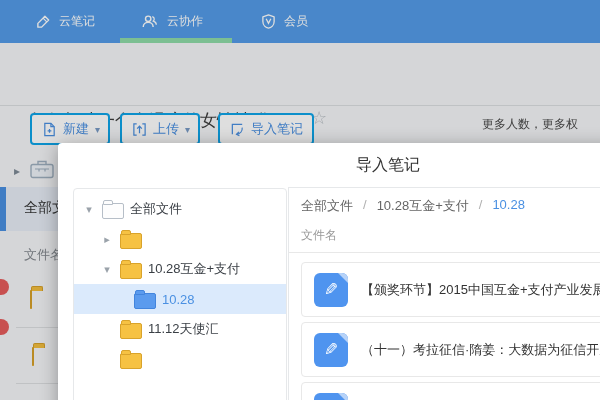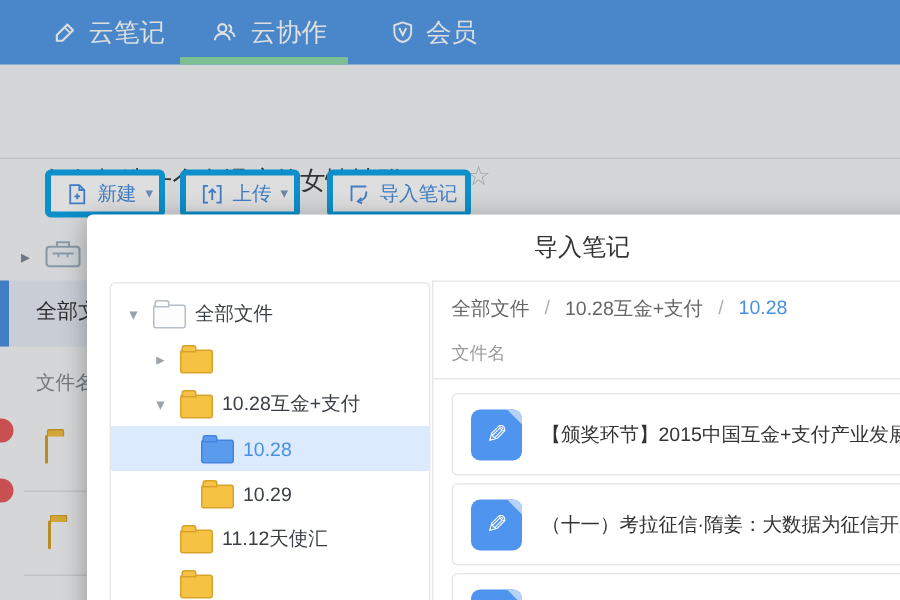--- a/index.html
+++ b/index.html
@@ -1,29 +1,29 @@
 <!DOCTYPE html>
 <html><head>
 <meta charset="utf-8">
 <style>
   html,body{margin:0;padding:0;background:#888;}
   .screen{position:relative;width:600px;height:400px;overflow:hidden;
     font-family:"Liberation Sans","DejaVu Sans",sans-serif;background:#f5f6f8;}
   
   .bg-page{position:absolute;inset:0;z-index:0;}
   .topbar{position:absolute;left:0;top:0;width:600px;height:43px;background:#549ce8;}
-  .tab{position:absolute;top:0;height:43px;display:flex;align-items:center;gap:8px;color:#fff;font-size:17px;cursor:pointer;}
+  .tab{position:absolute;top:0;height:43px;display:flex;align-items:center;gap:8px;color:#fff;font-size:12px;cursor:pointer;}
   .tab-1{left:36px;} .tab-2{left:141px;} .tab-3{left:261px;}
   .tab-underline{position:absolute;left:120px;bottom:0;width:112px;height:5px;background:#8fdca8;}
   .page-header{position:absolute;left:0;top:43px;width:600px;height:62px;border-bottom:1px solid #dcdfe2;}
   .page-title{position:absolute;left:30px;top:66px;font-size:17px;color:#3c3c3c;white-space:nowrap;}
   .hdr-cal{position:absolute;left:287px;top:71px;}
   .hdr-star{position:absolute;left:311px;top:64px;font-size:18px;color:#b9bfc6;}
   .hdr-more{position:absolute;left:482px;top:73px;font-size:12px;color:#4a4a4a;white-space:nowrap;}
-  .toolbar-btn{position:absolute;top:113px;height:32px;background:#fff;border:4px solid #0ea5e9;border-radius:4px;
+  .toolbar-btn{position:absolute;top:113px;height:32px;background:#fff;border:2px solid #0ea5e9;border-radius:4px;
     display:flex;align-items:center;gap:6px;padding:0 10px;box-sizing:border-box;color:#4a90e2;font-size:13px;white-space:nowrap;}
   .btn-new{left:30px;width:80px;} .btn-upload{left:120px;width:80px;} .btn-import{left:218px;width:96px;}
   .btn-caret{font-size:10px;color:#7a9cc6;}
   
   .bg-caret{position:absolute;left:14px;top:164px;font-size:12px;color:#7e8a96;}
   .bg-case{position:absolute;left:30px;top:159px;}
   .bg-selrow{position:absolute;left:0;top:187px;width:140px;height:44px;background:rgba(74,144,226,0.08);}
   .bg-selbar{position:absolute;left:0;top:187px;width:6px;height:44px;background:#4a90e2;}
   .bg-seltext{position:absolute;left:24px;top:199px;font-size:14px;color:#333;white-space:nowrap;}
   .bg-colhdr{position:absolute;left:24px;top:246px;font-size:13px;color:#858a90;white-space:nowrap;}
@@ -118,20 +118,21 @@
       <div class="page-title">如何打造一个有温度的女性社群</div>
       <span class="hdr-cal">
         <svg width="16" height="16" viewBox="0 0 16 16">
             <rect x="1.5" y="2.5" width="13" height="12" rx="1.5" fill="none" stroke="#aab0b6" stroke-width="1.3"></rect>
             <path d="M1.5 6h13" stroke="#aab0b6" stroke-width="1.3"></path>
             <path d="M5 1v3M11 1v3" stroke="#aab0b6" stroke-width="1.3"></path>
             <path d="M4.5 9h2M9.5 9h2M4.5 12h2M9.5 12h2" stroke="#aab0b6" stroke-width="1.2"></path>
           </svg>
       </span>
       <span class="hdr-star">☆</span>
+      <div class="hdr-more">更多人数，更多权</div>
     </div>
 
     <div class="toolbar-btn btn-new">
       <span>
         <svg width="15" height="15" viewBox="0 0 16 16">
             <path d="M3 1.5h6.5L13 5v9.5H3z" fill="none" stroke="#4a90e2" stroke-width="1.3"></path>
             <path d="M9.5 1.5V5H13" fill="none" stroke="#4a90e2" stroke-width="1.3"></path>
             <path d="M6 9.5h4M8 7.5v4" stroke="#4a90e2" stroke-width="1.3"></path>
           </svg>
       </span>
@@ -201,25 +202,20 @@
       <div class="tree-row lvl1">
         <span class="caret">▾</span>
         <span class="folder yellow"></span>
         <span class="tlabel">10.28互金+支付</span>
       </div>
       <div class="tree-row lvl2 selected">
         <span class="caret empty">▸</span>
         <span class="folder blue"></span>
         <span class="tlabel">10.28</span>
       </div>
-      <div class="tree-row lvl2">
-        <span class="caret empty">▸</span>
-        <span class="folder yellow"></span>
-        <span class="tlabel">10.29</span>
-      </div>
       <div class="tree-row lvl1">
         <span class="caret empty">▸</span>
         <span class="folder yellow"></span>
         <span class="tlabel">11.12天使汇</span>
       </div>
       <div class="tree-row lvl1">
         <span class="caret empty">▸</span>
         <span class="folder yellow"></span>
       </div>
     </div>

